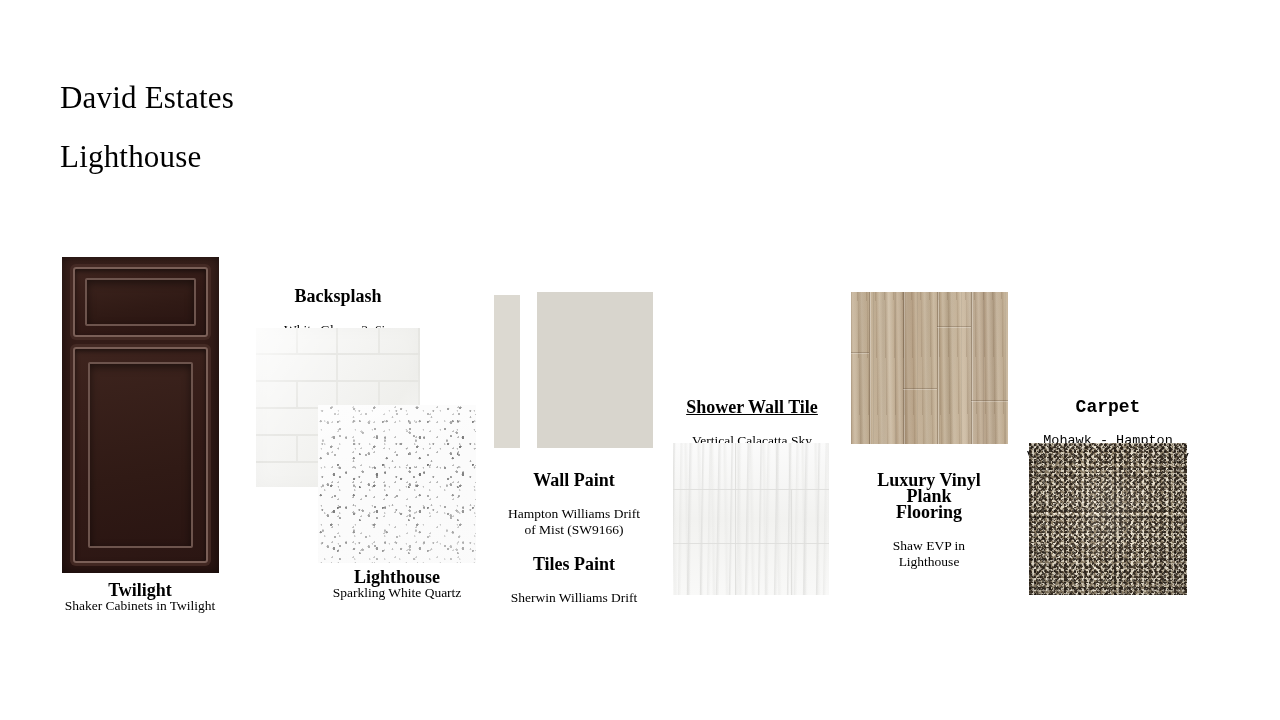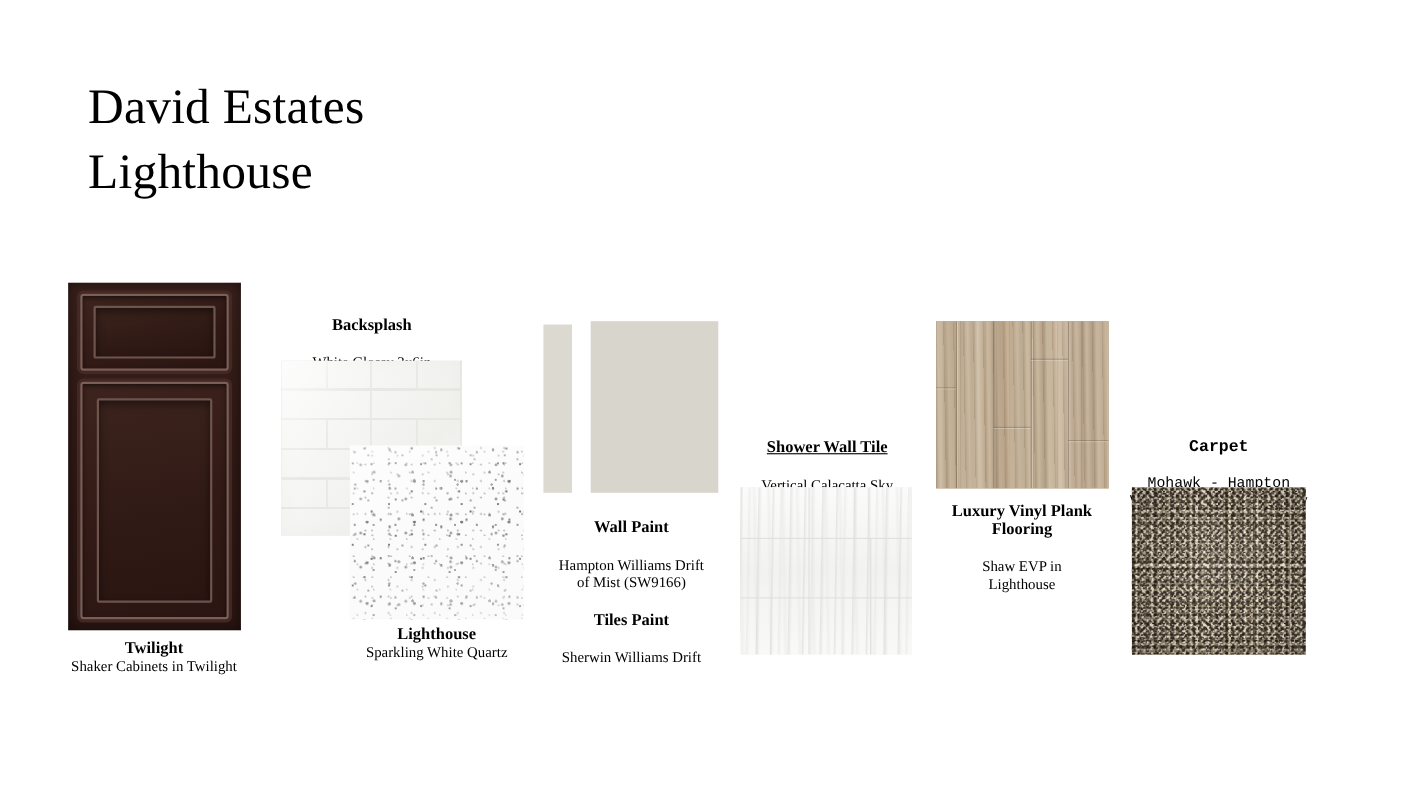--- a/index.html
+++ b/index.html
@@ -12,45 +12,45 @@
     height: 720px;
     position: relative;
     overflow: hidden;
     font-family: "Liberation Serif", "DejaVu Serif", serif;
     color: #000000;
   }
 
   
   .board-title {
     position: absolute;
-    left: 80px;
+    left: 60px;
     top: 68px;
     width: 620px;
     font-family: "Liberation Serif", "DejaVu Serif", serif;
-    font-size: 45px;
+    font-size: 31px;
     line-height: 59px;
     font-weight: 400;
     letter-spacing: 0.2px;
     color: #000000;
     white-space: pre-line;
   }
 
   
   .item { position: absolute; }
 
   .caption {
     position: absolute;
     text-align: center;
     font-family: "Liberation Serif", "DejaVu Serif", serif;
     color: #000000;
   }
   .caption .cap-title {
     display: block;
     font-weight: bold;
-    font-size: 15px;
+    font-size: 18px;
     line-height: 16px;
   }
   .caption .cap-sub {
     display: block;
     font-weight: normal;
     font-size: 13.5px;
     line-height: 16px;
   }
 
   .swatch {
@@ -377,21 +377,21 @@
       <i style="left:18px;"></i>
       <i style="left:52px;"></i>
       <i style="left:86px;"></i>
       <i style="left:120px;"></i>
       <b style="top:60px; left:0; width:18px;"></b>
       <b style="top:34px; left:86px; width:34px;"></b>
       <b style="top:108px; left:120px; right:0;"></b>
       <b style="top:96px; left:52px; width:34px;"></b>
     </div>
   </div>
-  <div class="caption" style="left:853px; top:439px; width:152px; white-space:pre-line;">
+  <div class="caption" style="left:853px; top:454px; width:152px; white-space:pre-line;">
     <span class="cap-title">Luxury Vinyl Plank
 Flooring</span>
     <span class="cap-sub">Shaw EVP in
 Lighthouse</span>
   </div>
 </div>
 
 <div class="item">
   <div class="caption" style="left:1013px; top:381px; width:190px; white-space:pre-line;font-family:Liberation Mono, monospace;">
     <span class="cap-title">Carpet</span>

